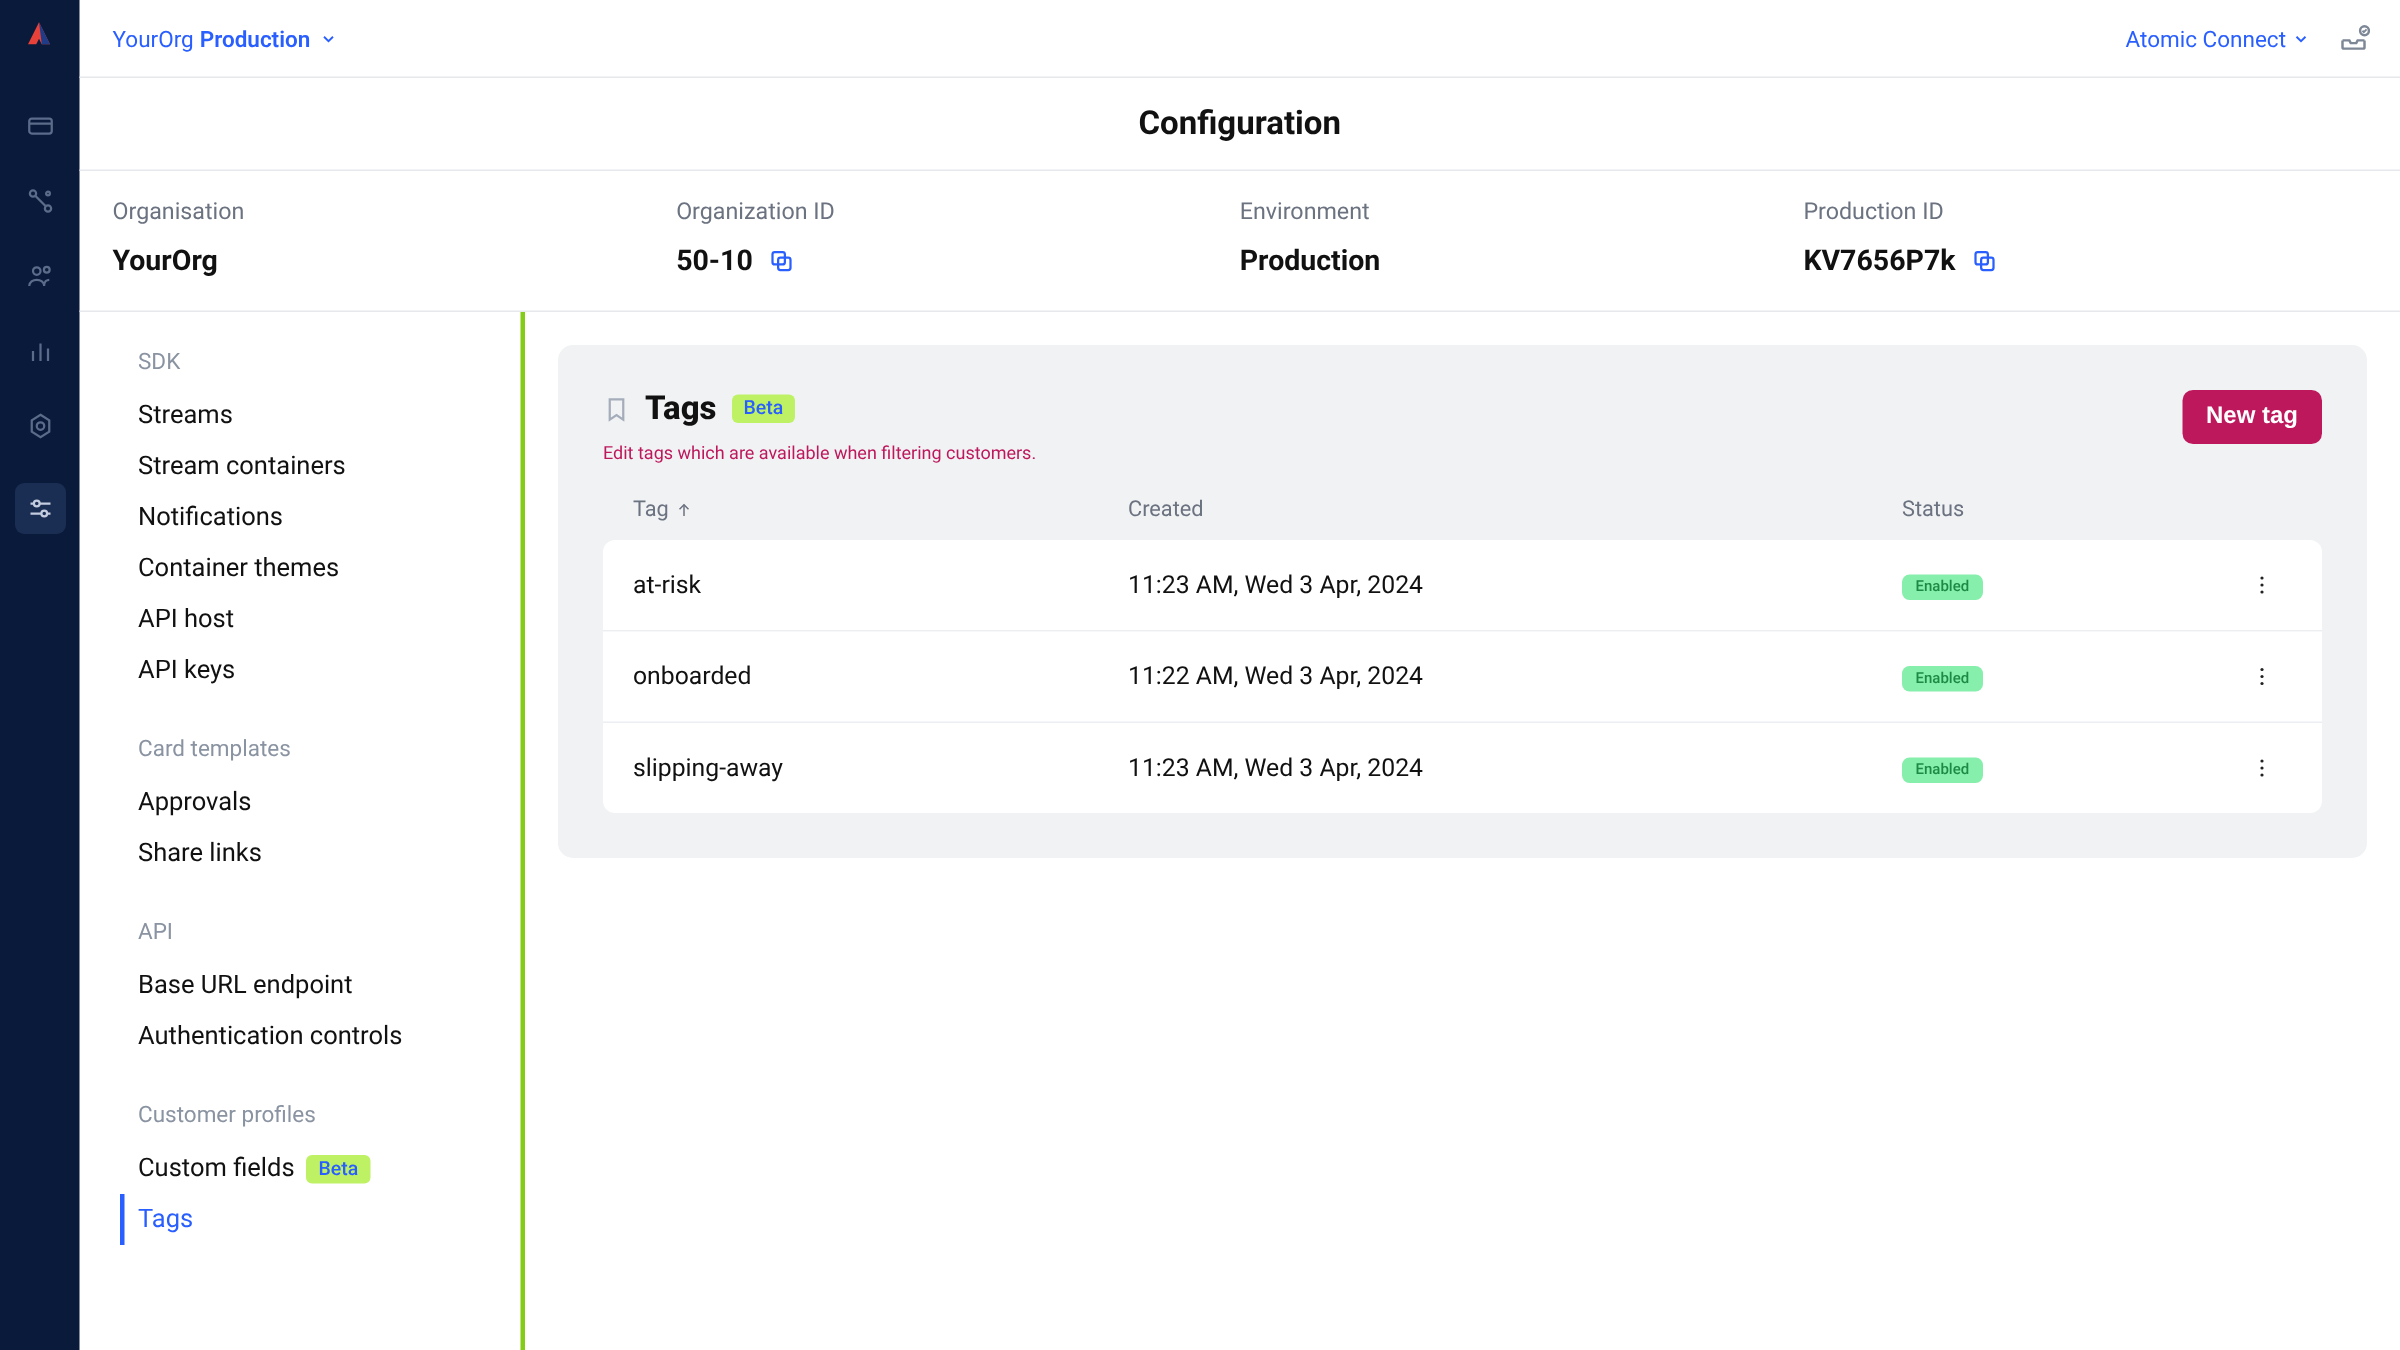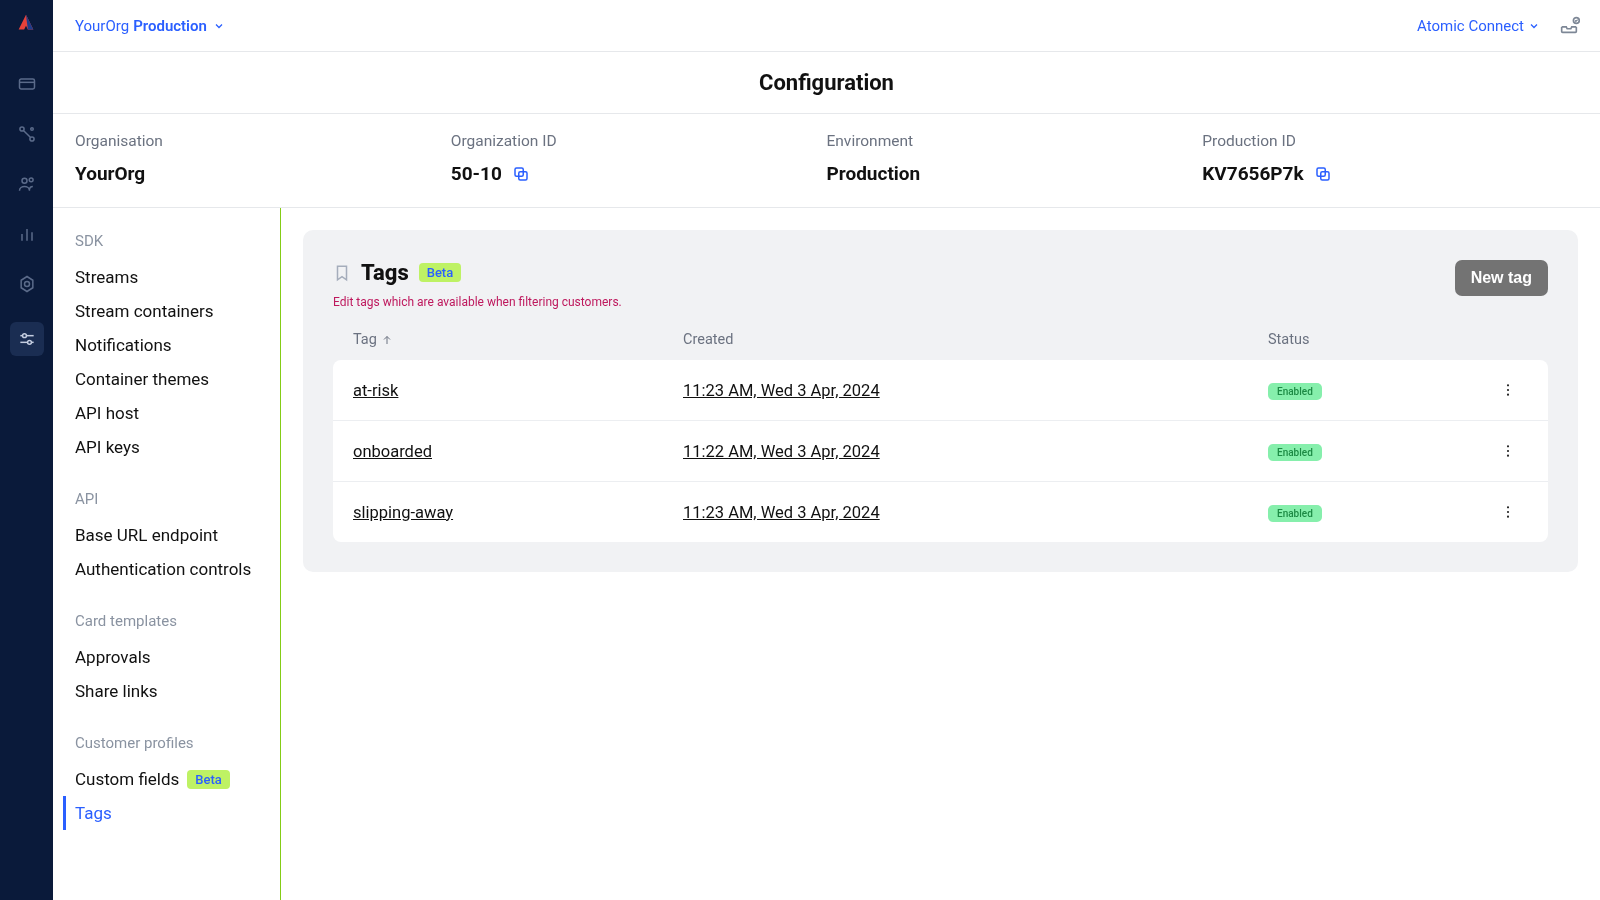--- a/index.html
+++ b/index.html
@@ -69,24 +69,25 @@
     gap: 0;
   }
   .meta-item { flex: 1; }
   .meta-item .label { color: #6b7280; font-size: 15.5px; margin-bottom: 12px; }
   .meta-item .value { font-size: 19px; font-weight: 700; display: flex; align-items: center; gap: 10px; }
   .copy-icon { color: #2a5fff; cursor: pointer; }
 
   .body-row { flex: 1; display: flex; overflow: hidden; }
 
   .sidebar {
-    width: 228px;
-    border-right: 1px solid #84cc16;
+    width: 280px;
+    border-right: 3px solid #84cc16;
     padding: 24px 0 24px 22px;
     overflow-y: auto;
+    margin-left: 17px;
   }
   .sidebar-section { margin-bottom: 26px; }
   .sidebar-section .section-label {
     color: #8a93a1; font-size: 15px; margin-bottom: 10px;
   }
   .sidebar-item {
     font-size: 17px;
     padding: 7px 0;
     cursor: pointer;
     display: flex;
@@ -121,21 +122,21 @@
   .panel-header {
     display: flex;
     justify-content: space-between;
     align-items: flex-start;
     margin-bottom: 22px;
   }
   .panel-title-row { display: flex; align-items: center; gap: 10px; margin-bottom: 10px;}
   .panel-title-row h2 { font-size: 22px; font-weight: 800; }
   .panel-subtitle { color: #be185d; font-size: 12px; }
   .new-btn {
-    background: #737373;
+    background: #be185d;
     color: #fff;
     border: none;
     padding: 9px 16px;
     border-radius: 7px;
     font-size: 16px;
     font-weight: 600;
     cursor: pointer;
   }
 
   .table { width: 100%; }
@@ -151,21 +152,20 @@
   .col-actions { flex: 0 0 40px; }
 
   .table-body { }
   .table-row {
     display: flex;
     background: #fff;
     padding: 20px;
     border-bottom: 1px solid #eceef1;
     font-size: 16.5px;
     align-items: center;
-    text-decoration: underline;
   }
   .table-row:first-child { border-top-left-radius: 8px; border-top-right-radius: 8px; }
   .table-row:last-child { border-bottom: none; border-bottom-left-radius: 8px; border-bottom-right-radius: 8px;}
   .status-pill {
     background: #86efac;
     color: #1c8a44;
     font-size: 10px;
     padding: 3px 9px;
     border-radius: 5px;
     font-weight: 500;
@@ -322,35 +322,35 @@
               <span>Container themes</span>
             </div>
             <div class="sidebar-item">
               <span>API host</span>
             </div>
             <div class="sidebar-item">
               <span>API keys</span>
             </div>
           </div>
           <div class="sidebar-section">
+            <div class="section-label">Card templates</div>
+            <div class="sidebar-item">
+              <span>Approvals</span>
+            </div>
+            <div class="sidebar-item">
+              <span>Share links</span>
+            </div>
+          </div>
+          <div class="sidebar-section">
             <div class="section-label">API</div>
             <div class="sidebar-item">
               <span>Base URL endpoint</span>
             </div>
             <div class="sidebar-item">
               <span>Authentication controls</span>
-            </div>
-          </div>
-          <div class="sidebar-section">
-            <div class="section-label">Card templates</div>
-            <div class="sidebar-item">
-              <span>Approvals</span>
-            </div>
-            <div class="sidebar-item">
-              <span>Share links</span>
             </div>
           </div>
           <div class="sidebar-section">
             <div class="section-label">Customer profiles</div>
             <div class="sidebar-item">
               <span>Custom fields</span>
               <span class="beta-pill">Beta</span>
             </div>
             <div class="sidebar-item active">
               <span>Tags</span>

